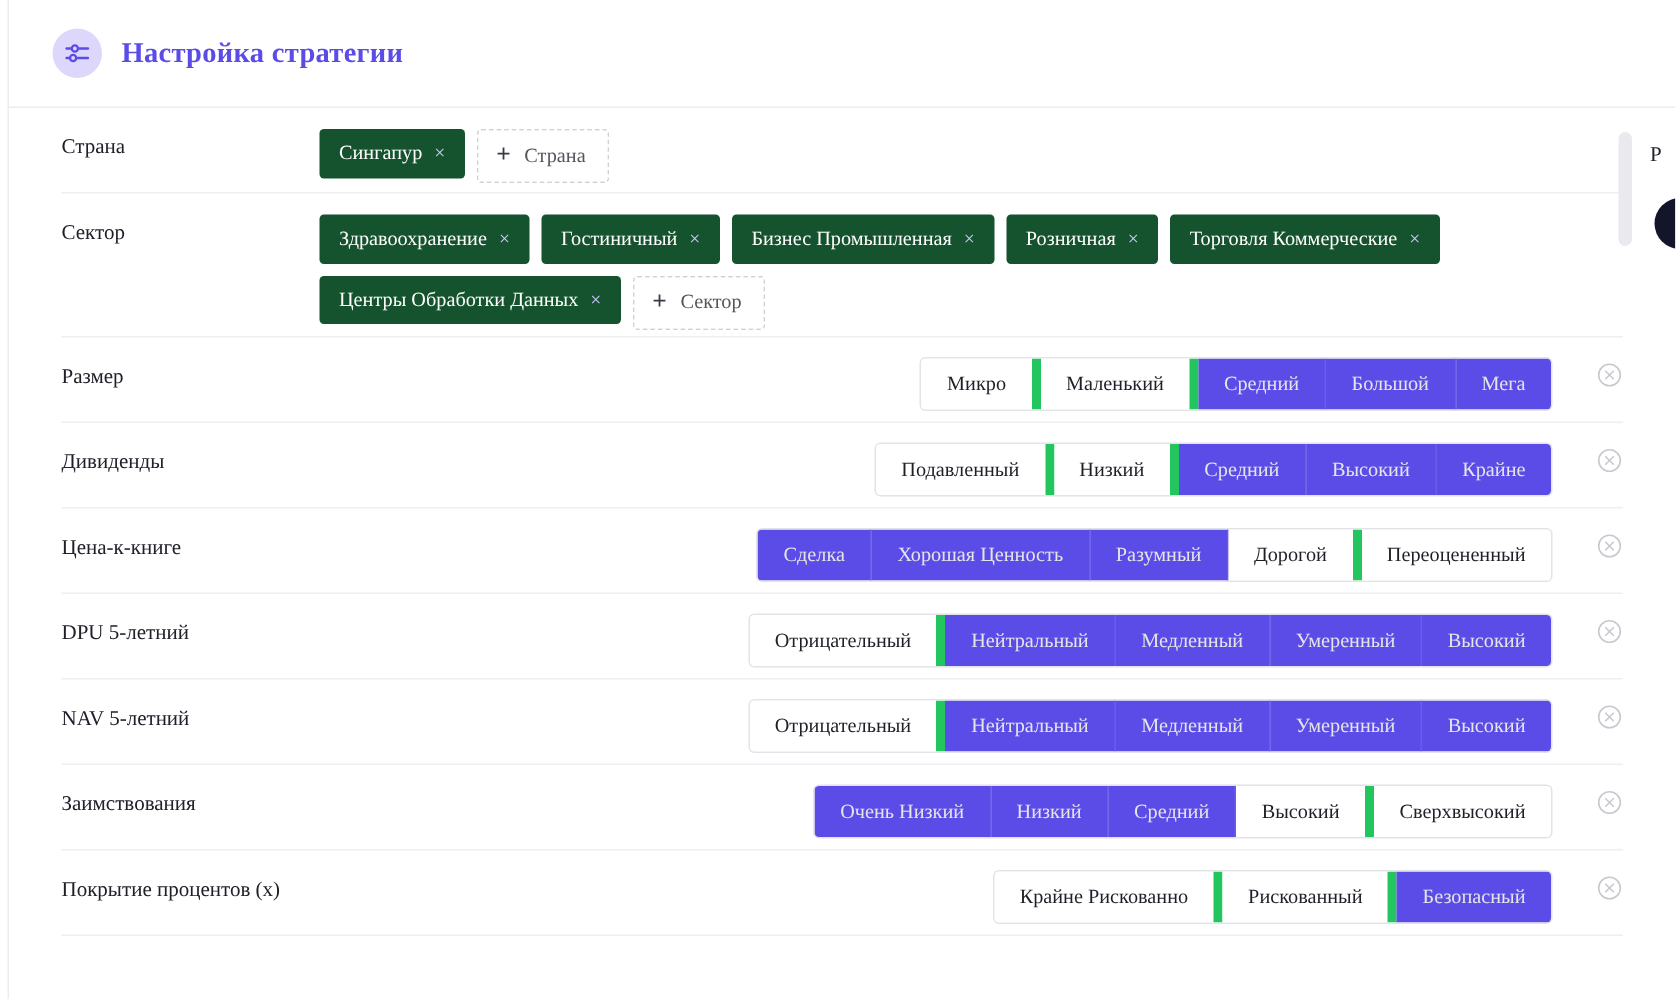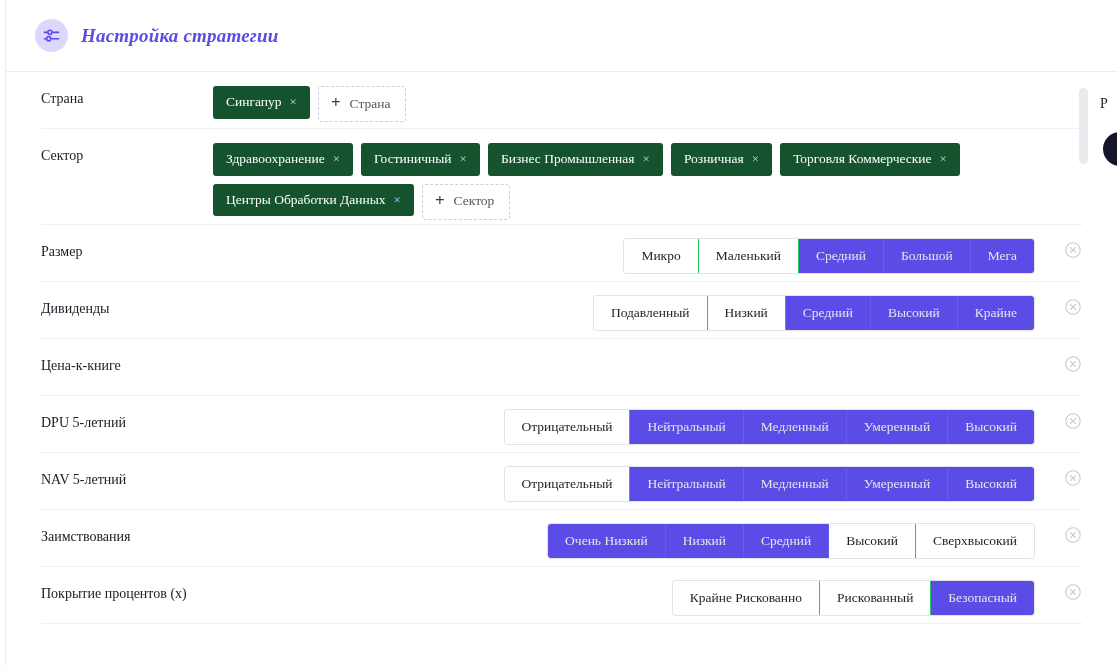--- a/index.html
+++ b/index.html
@@ -50,21 +50,20 @@
     flex: 0 0 auto;
   }
   .header-icon svg { display: block; }
   .header-title {
     margin-left: 13px;
     font-size: 19px;
     font-weight: bold;
     color: #5b4ce8;
     letter-spacing: .2px;
     white-space: nowrap;
-    font-style: italic;
   }
 
   
   .rows {
     padding: 0 0 0 0;
   }
   .frow {
     display: flex;
     align-items: flex-start;
     position: relative;
@@ -154,21 +153,21 @@
   }
   .seg {
     font-size: 13.5px;
     line-height: 1;
     padding: 10px 17px 11px 17px;
     background: #ffffff;
     color: #1f1f28;
     white-space: nowrap;
     cursor: pointer;
     user-select: none;
-    border-right: 1px solid #22c55e;
+    border-right: 6px solid #22c55e;
     text-align: center;
   }
   .seg:last-child { border-right: none; text-align: center; }
   .seg.on {
     background: #5b4ce8;
     color: #e5e5e5;
     border-right: 1px solid #6a5cea;
   }
   .seg.on:last-child { border-right: none; }
 
@@ -323,20 +322,31 @@
         <span class="reset-btn">
           <svg width="18" height="18" viewBox="0 0 20 20" fill="none" stroke="#bfbfc9" stroke-width="1.2">
             <circle cx="10" cy="10" r="8"></circle>
             <line x1="7.2" y1="7.2" x2="12.8" y2="12.8" stroke-linecap="round"></line>
             <line x1="12.8" y1="7.2" x2="7.2" y2="12.8" stroke-linecap="round"></line>
           </svg>
         </span>
       </div>
       <div class="frow">
         <div class="frow-label">Цена-к-книге</div>
+        <div class="frow-control">
+          <div class="seg-wrap">
+            <div class="segmented">
+              <span class="seg on">Сделка</span>
+              <span class="seg on">Хорошая Ценность</span>
+              <span class="seg on">Разумный</span>
+              <span class="seg">Дорогой</span>
+              <span class="seg">Переоцененный</span>
+            </div>
+          </div>
+        </div>
         <span class="reset-btn">
           <svg width="18" height="18" viewBox="0 0 20 20" fill="none" stroke="#bfbfc9" stroke-width="1.2">
             <circle cx="10" cy="10" r="8"></circle>
             <line x1="7.2" y1="7.2" x2="12.8" y2="12.8" stroke-linecap="round"></line>
             <line x1="12.8" y1="7.2" x2="7.2" y2="12.8" stroke-linecap="round"></line>
           </svg>
         </span>
       </div>
       <div class="frow">
         <div class="frow-label">DPU 5-летний</div>

